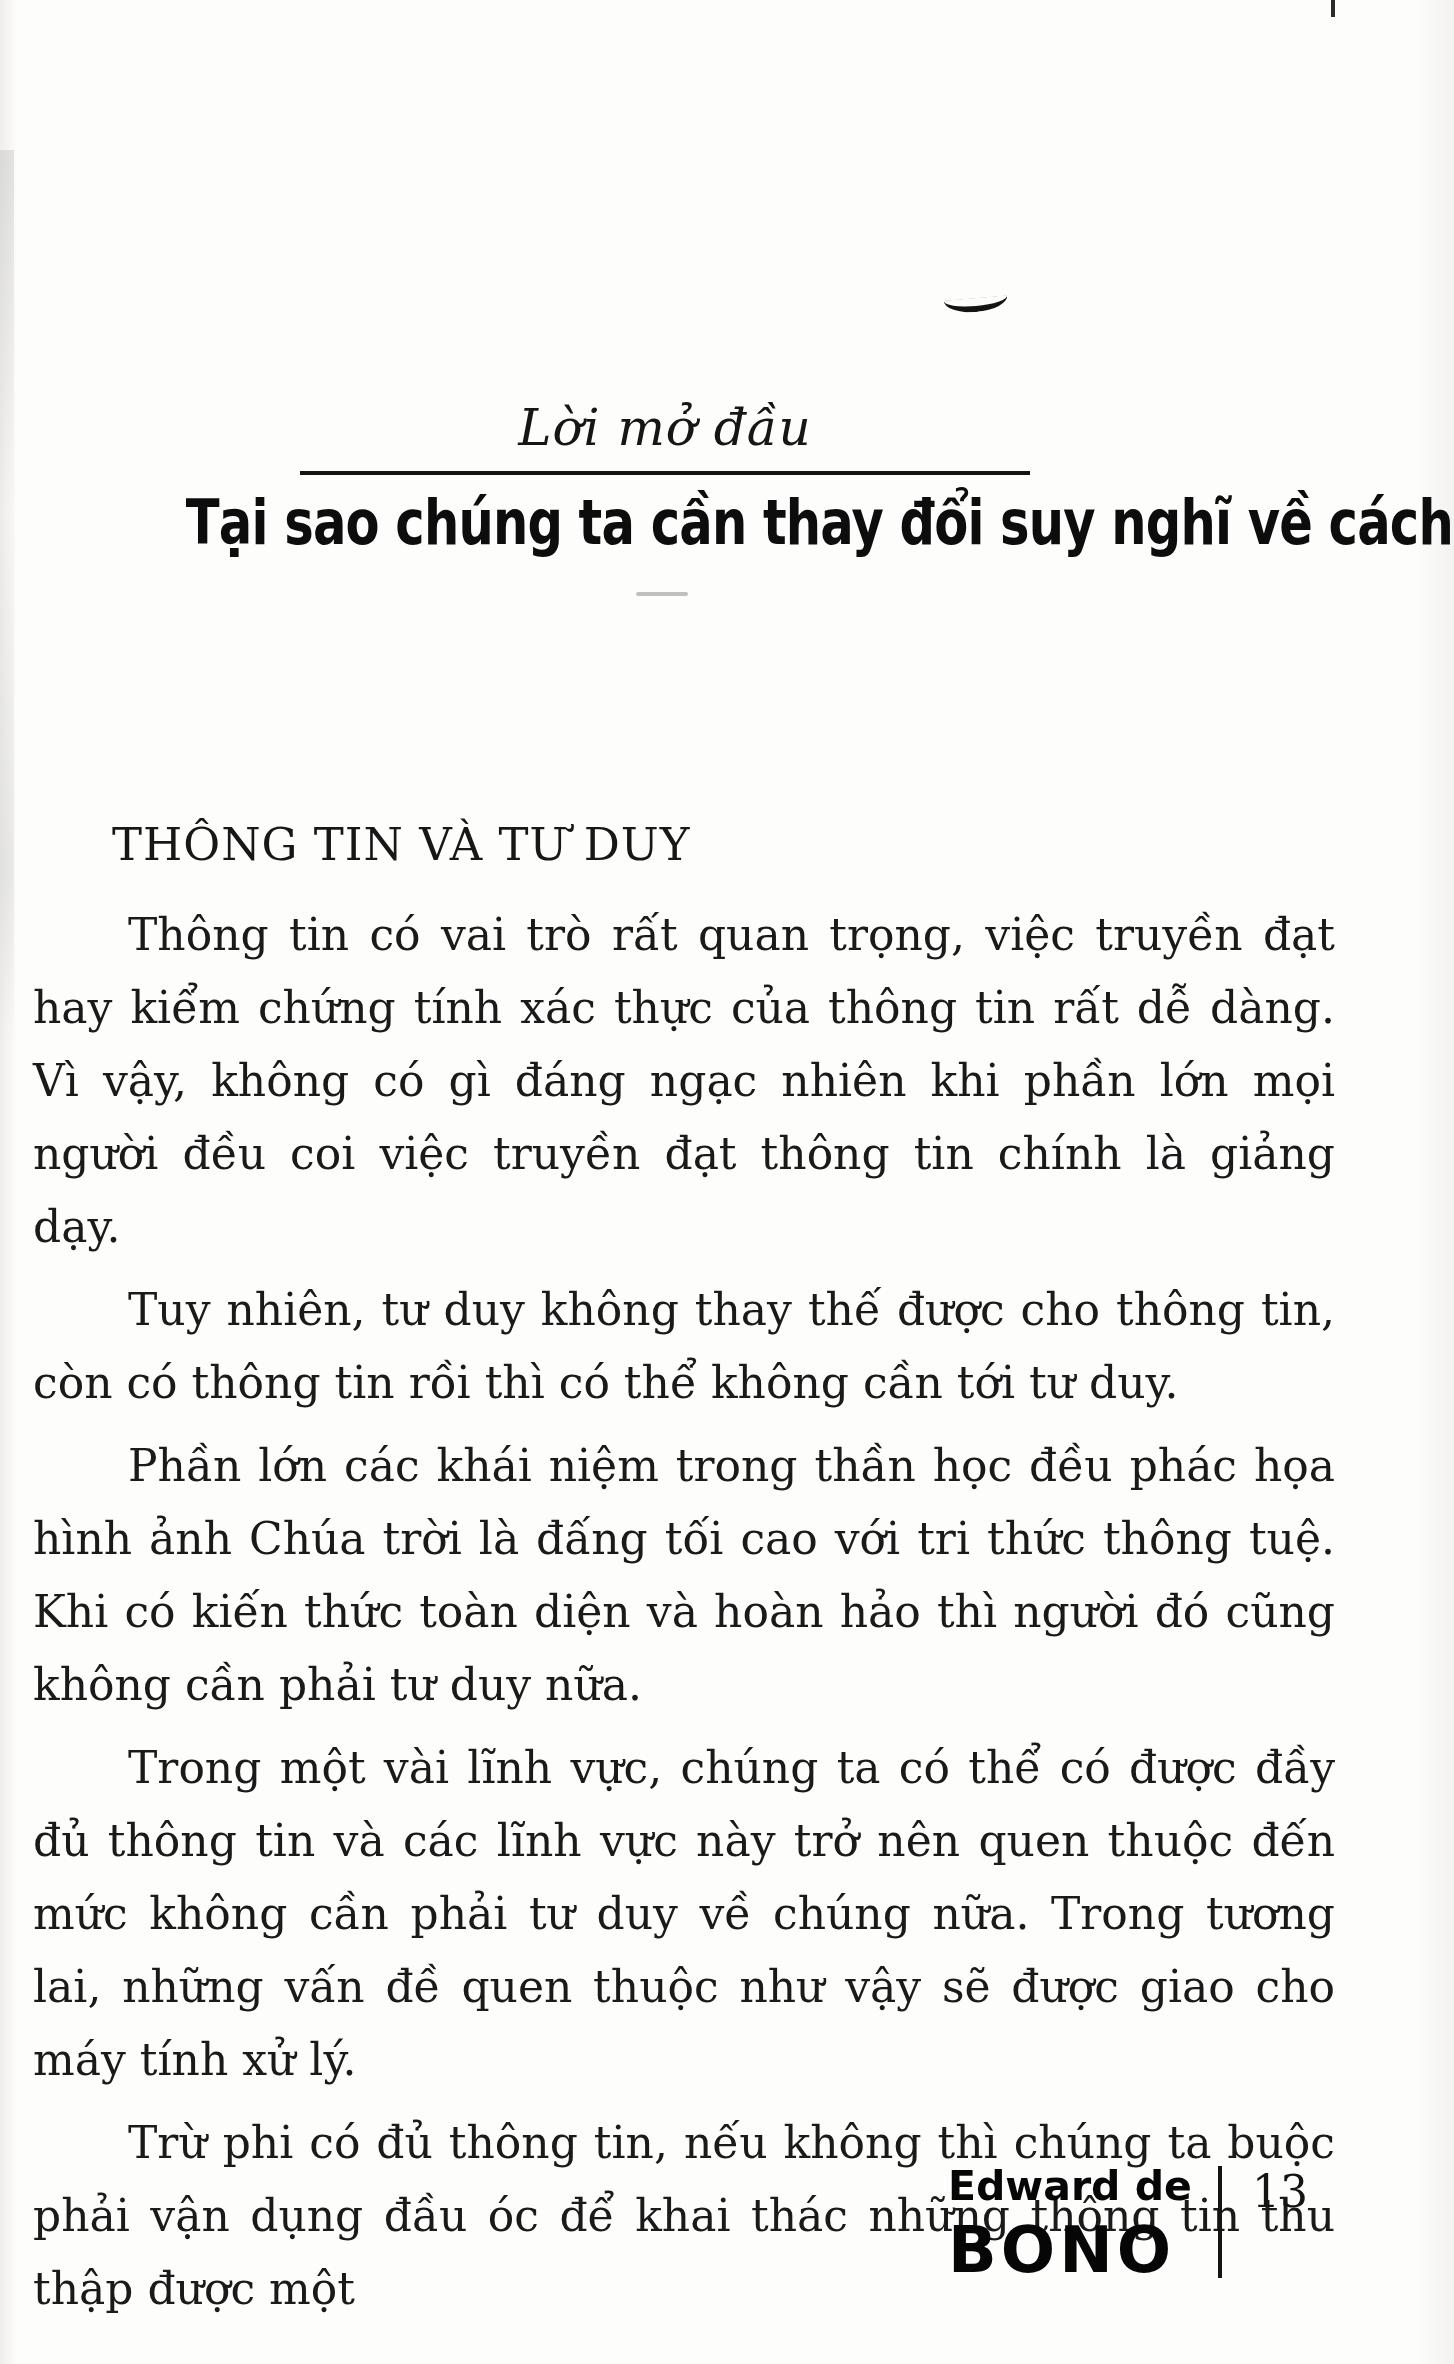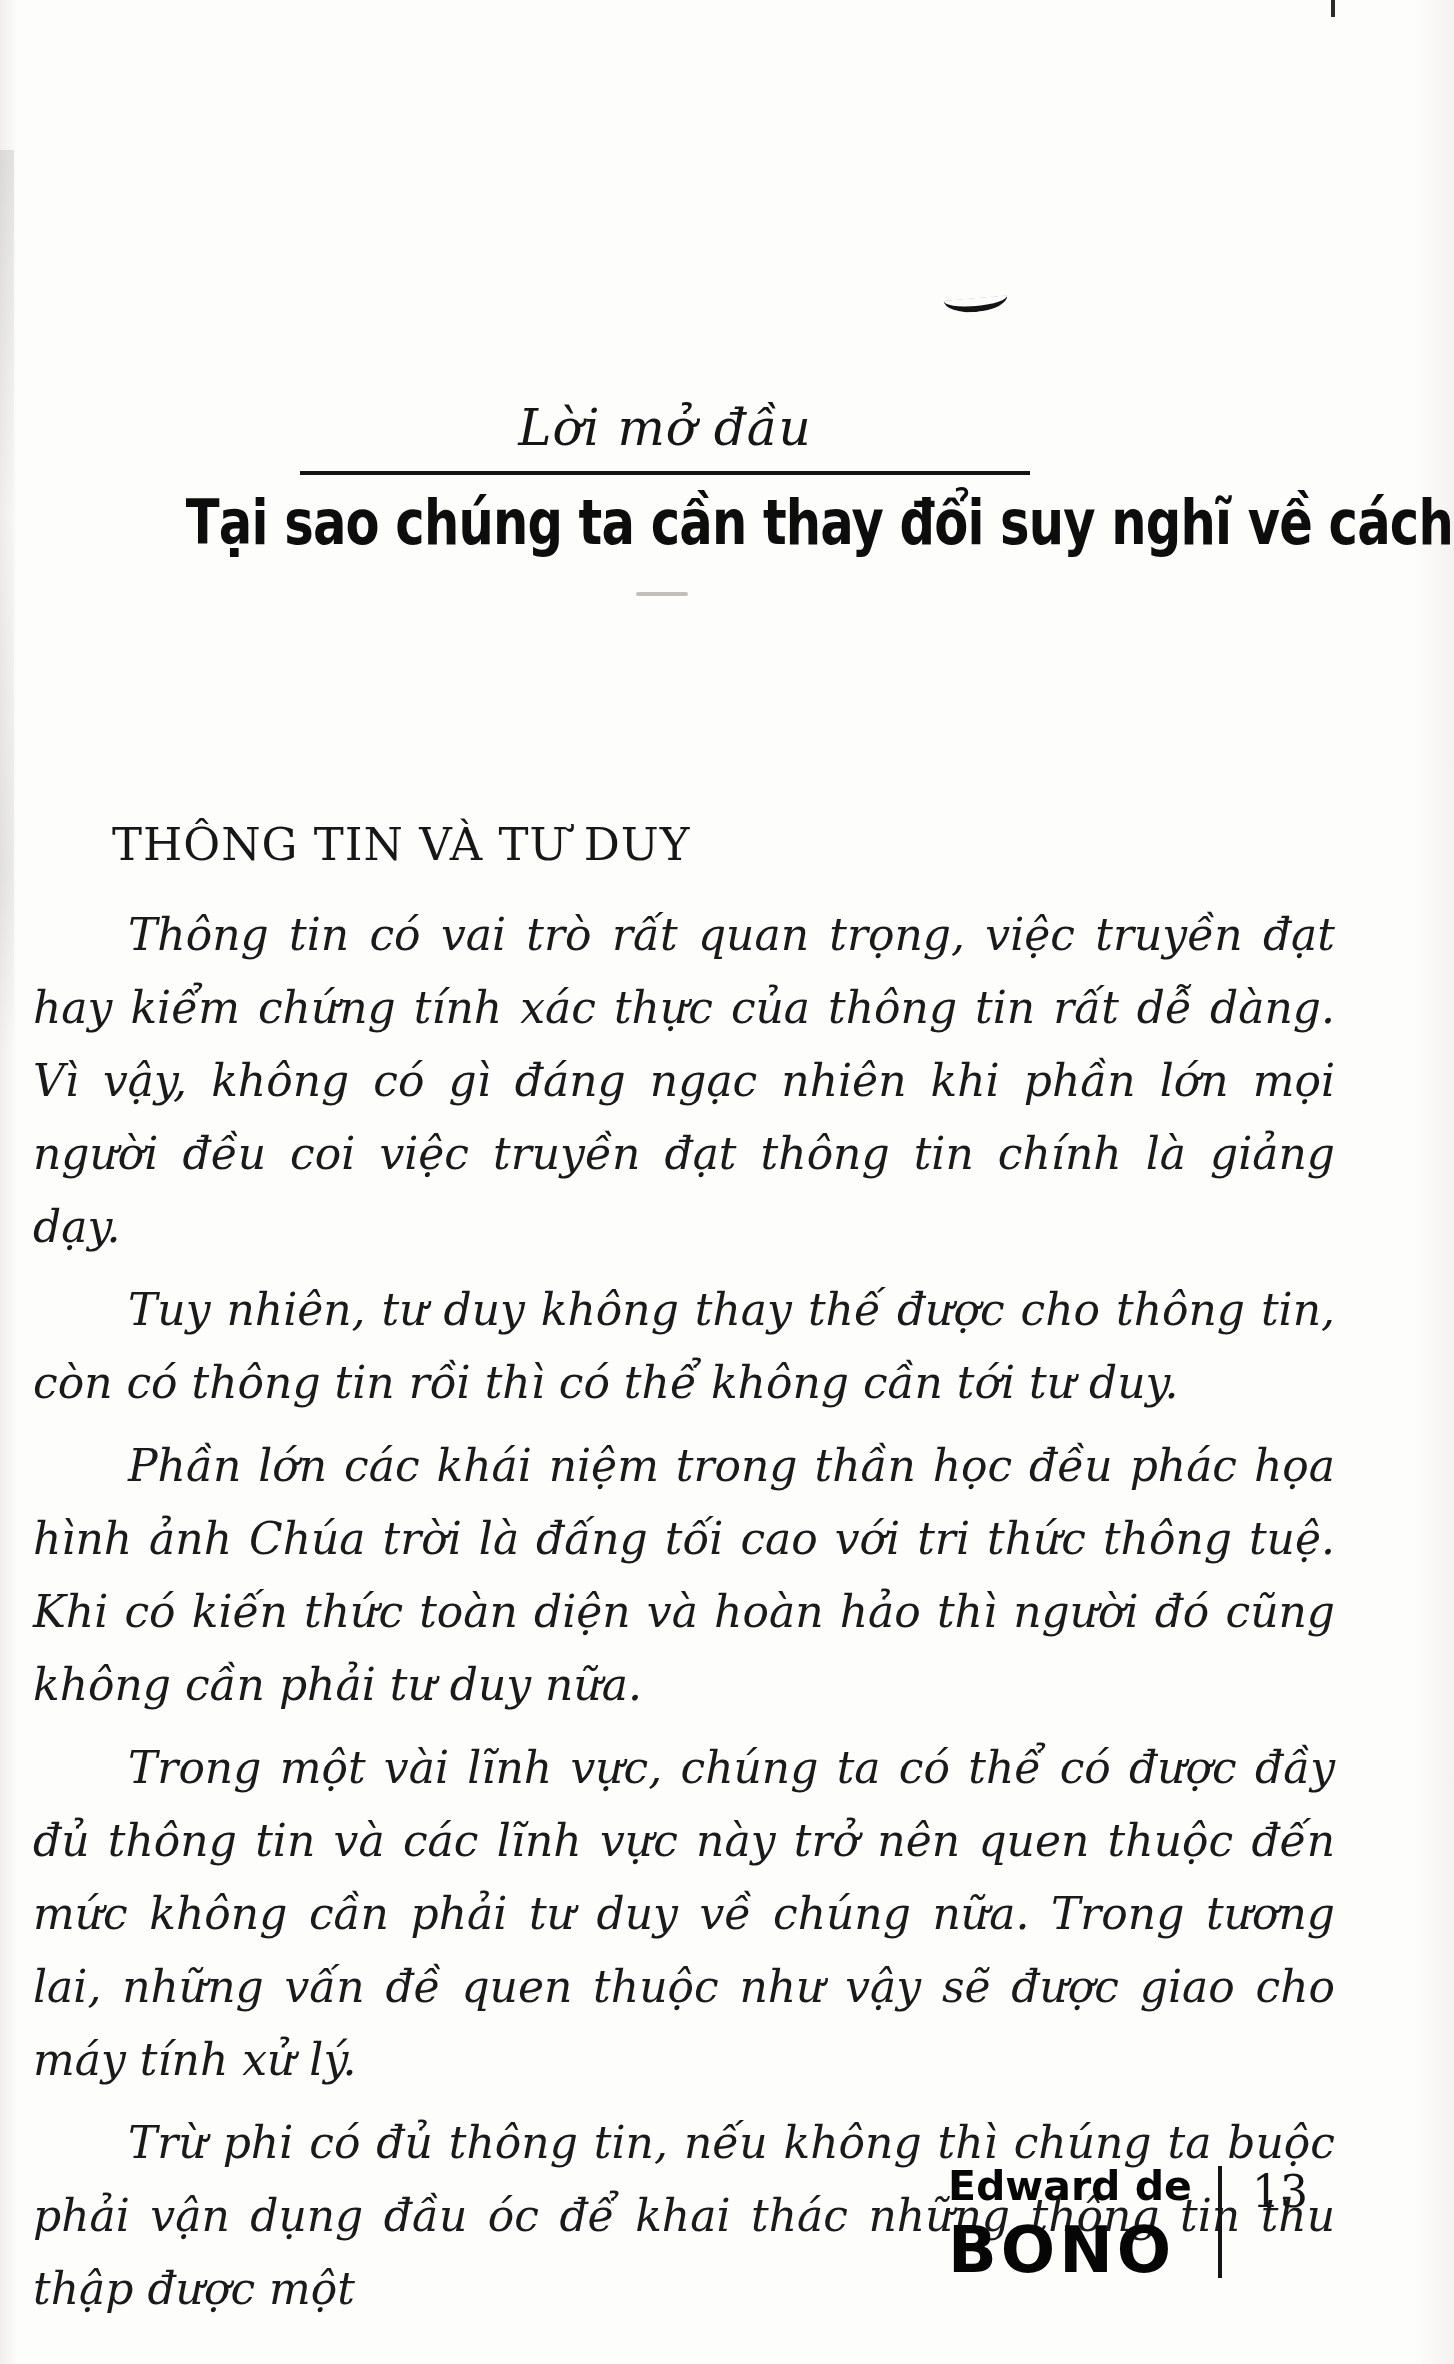--- a/index.html
+++ b/index.html
@@ -88,21 +88,20 @@
   .body-text {
     position: absolute; top: 898px; left: 33px; width: 1302px;
     font-size: 44px;
     line-height: 73px;
     text-align: justify;
     color: #1a1a1a;
   }
   .body-text p {
     text-indent: 95px;
     margin-bottom: 10px;
-    font-style: italic;
   }
 
   
   .footer {
     position: absolute; left: 948px; top: 2166px;
     display: flex; align-items: flex-start;
   }
   .logo {
     font-family: "DejaVu Sans", sans-serif;
     font-weight: bold;

